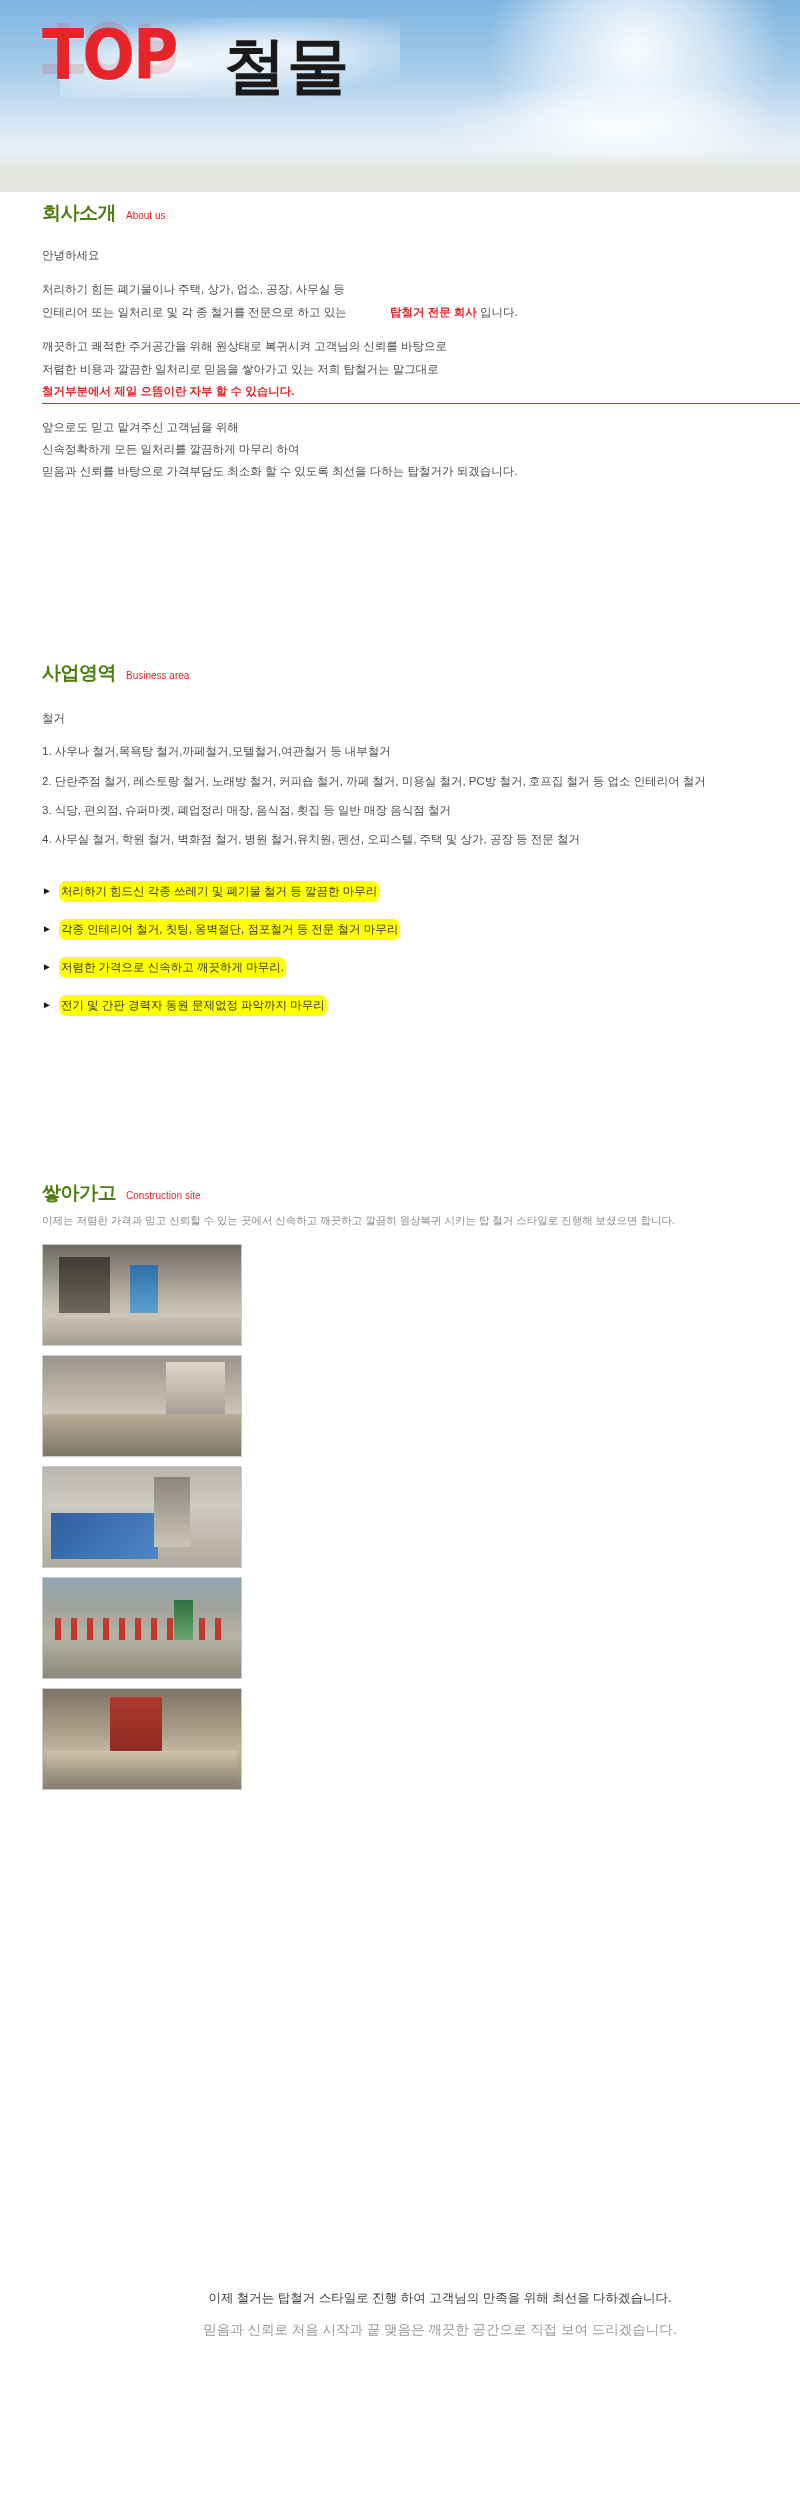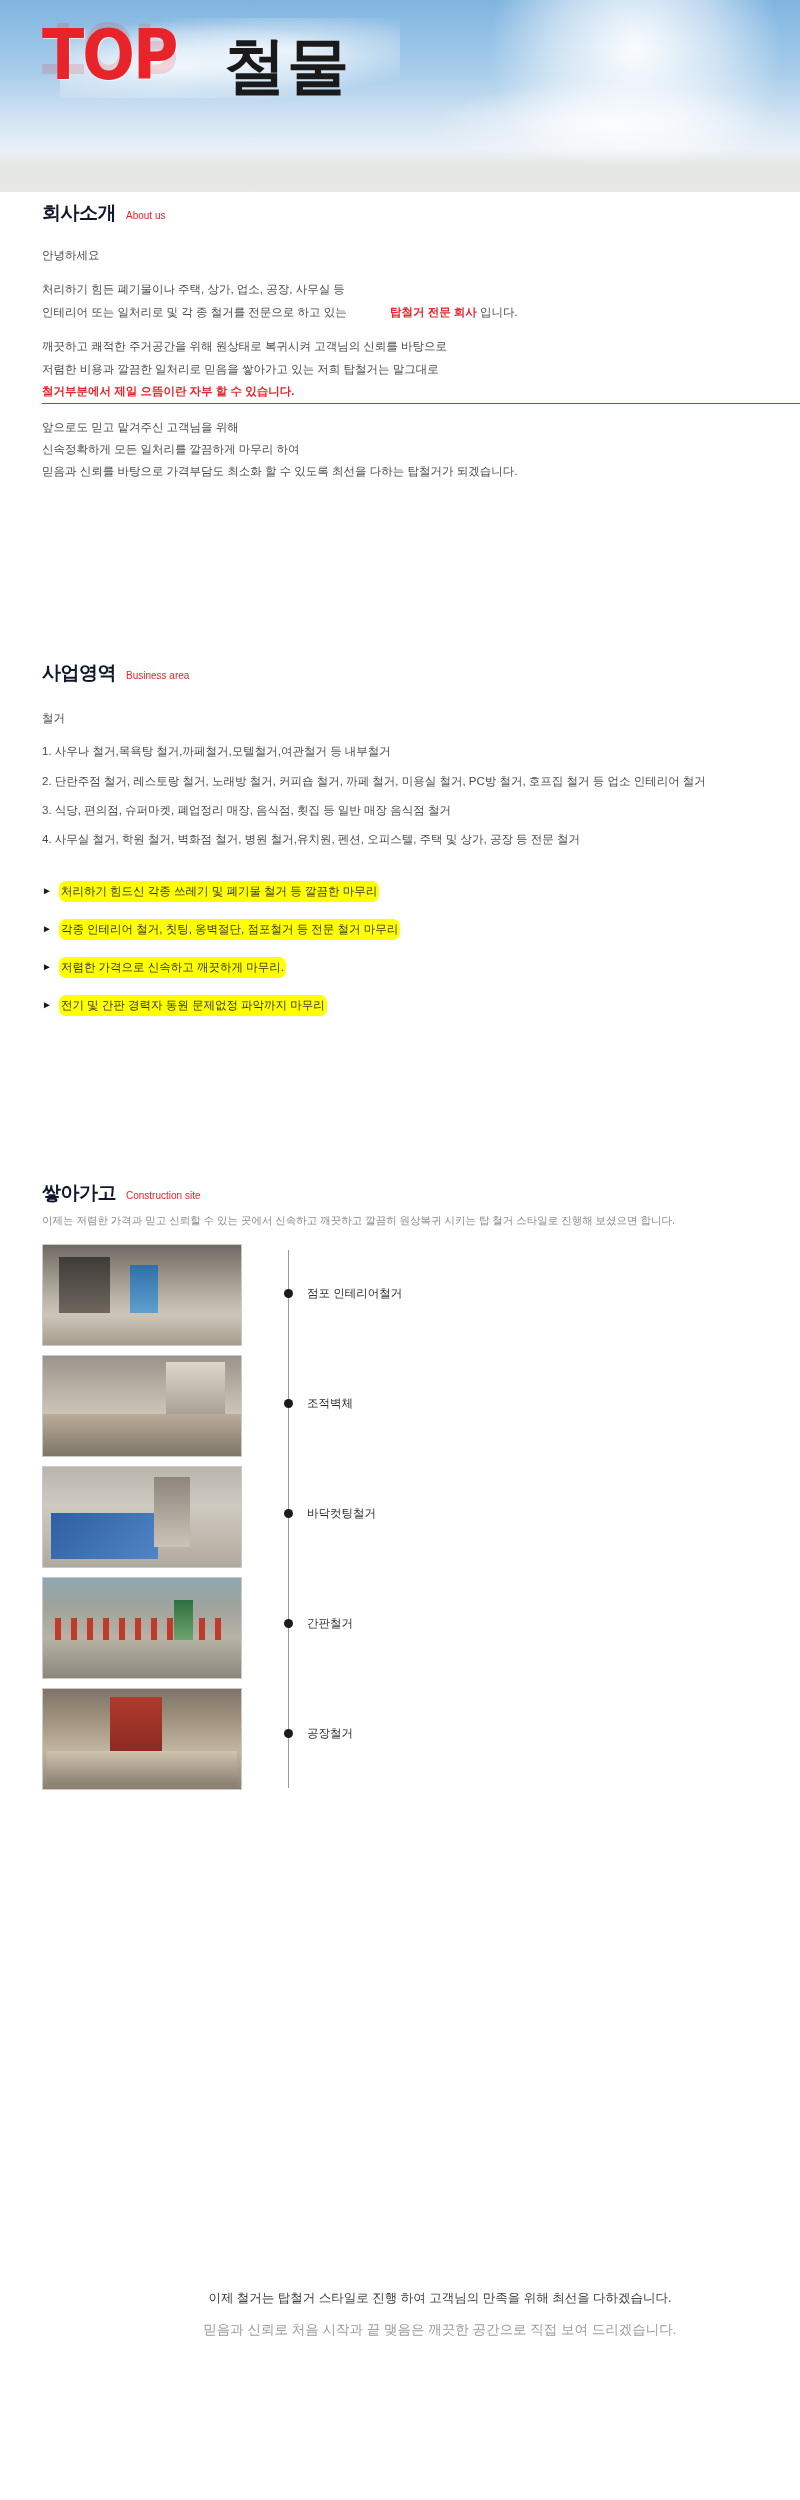--- a/index.html
+++ b/index.html
@@ -102,21 +102,21 @@
   }
   .sec-head {
     display: flex;
     align-items: baseline;
     gap: 10px;
     margin: 0 0 18px 0;
   }
   .sec-title {
     font-size: 19px;
     font-weight: bold;
-    color: #0f172a;
+    color: #4d7c0f;
     letter-spacing: -0.5px;
   }
   .sec-sub {
     font-size: 10px;
     color: #e8242a;
     letter-spacing: 0;
   }
   .body-text {
     font-size: 11.5px;
     line-height: 1.95;
@@ -409,43 +409,20 @@
           
         </div>
         <div class="photo ph4">
           
         </div>
         <div class="photo ph5">
           
         </div>
       </div>
 
-      <div class="timeline">
-        <div class="tl-line"></div>
-        <div class="tl-item" style="top:42px;">
-          <span class="tl-dot"></span>
-          <span class="tl-label">점포 인테리어철거</span>
-        </div>
-        <div class="tl-item" style="top:152px;">
-          <span class="tl-dot"></span>
-          <span class="tl-label">조적벽체</span>
-        </div>
-        <div class="tl-item" style="top:262px;">
-          <span class="tl-dot"></span>
-          <span class="tl-label">바닥컷팅철거</span>
-        </div>
-        <div class="tl-item" style="top:372px;">
-          <span class="tl-dot"></span>
-          <span class="tl-label">간판철거</span>
-        </div>
-        <div class="tl-item" style="top:482px;">
-          <span class="tl-dot"></span>
-          <span class="tl-label">공장철거</span>
-        </div>
-      </div>
     </div>
   </div>
 
   <div id="footer-section" class="footer">
     <div class="f1">이제 철거는 탑철거 스타일로 진행 하여 고객님의 만족을 위해 최선을 다하겠습니다.</div>
     <div class="f2">믿음과 신뢰로 처음 시작과 끝 맺음은 깨끗한 공간으로 직접 보여 드리겠습니다.</div>
   </div>
 
 </div>
 

